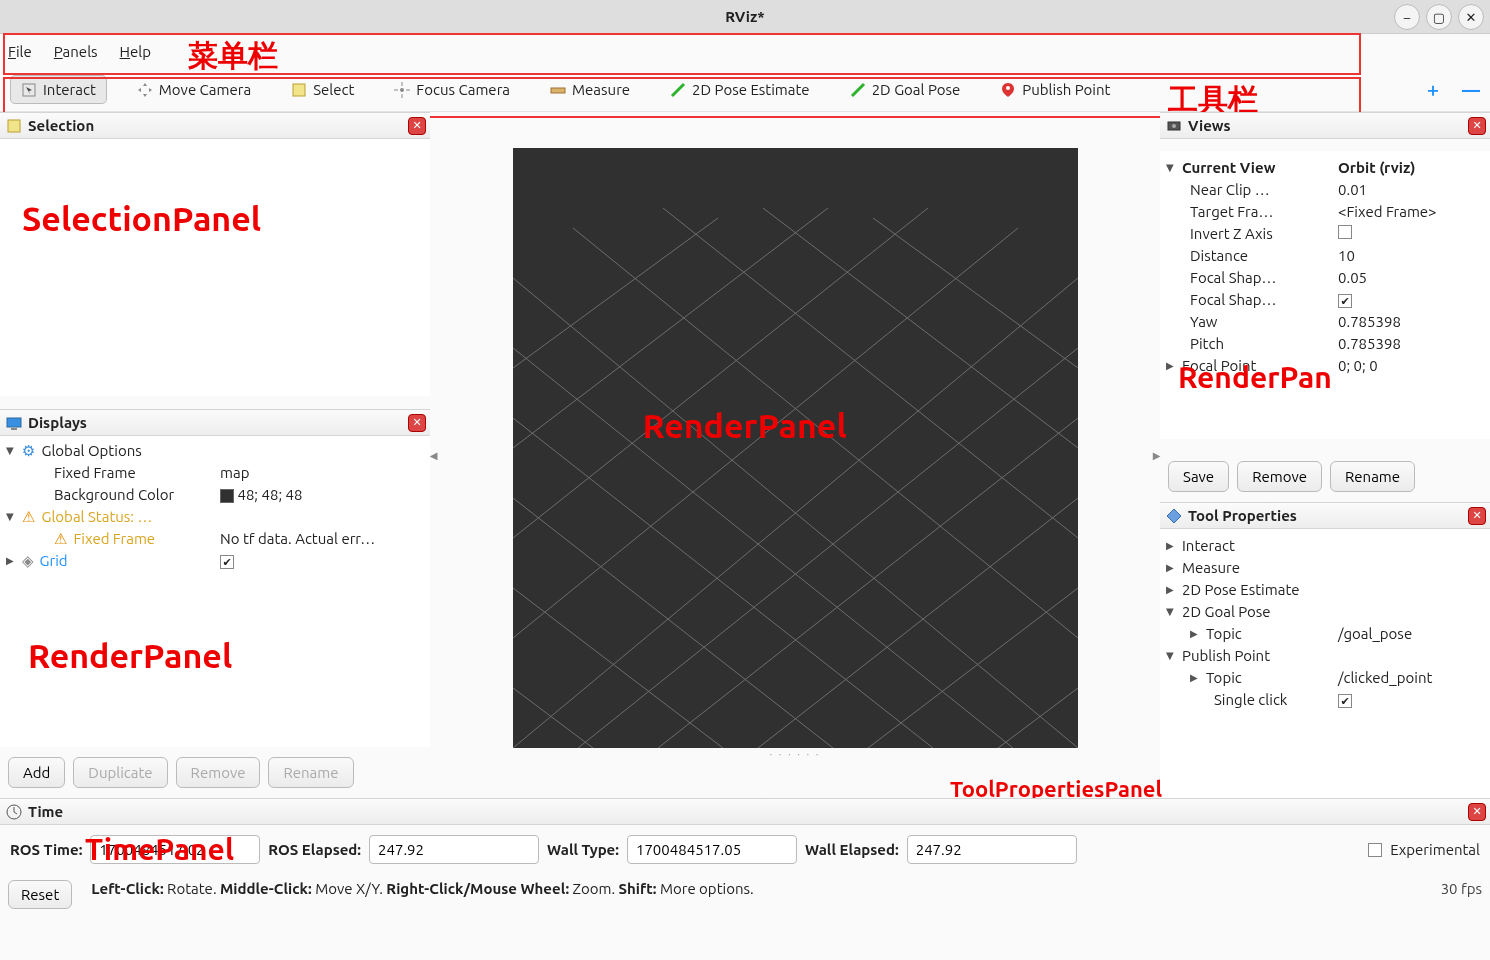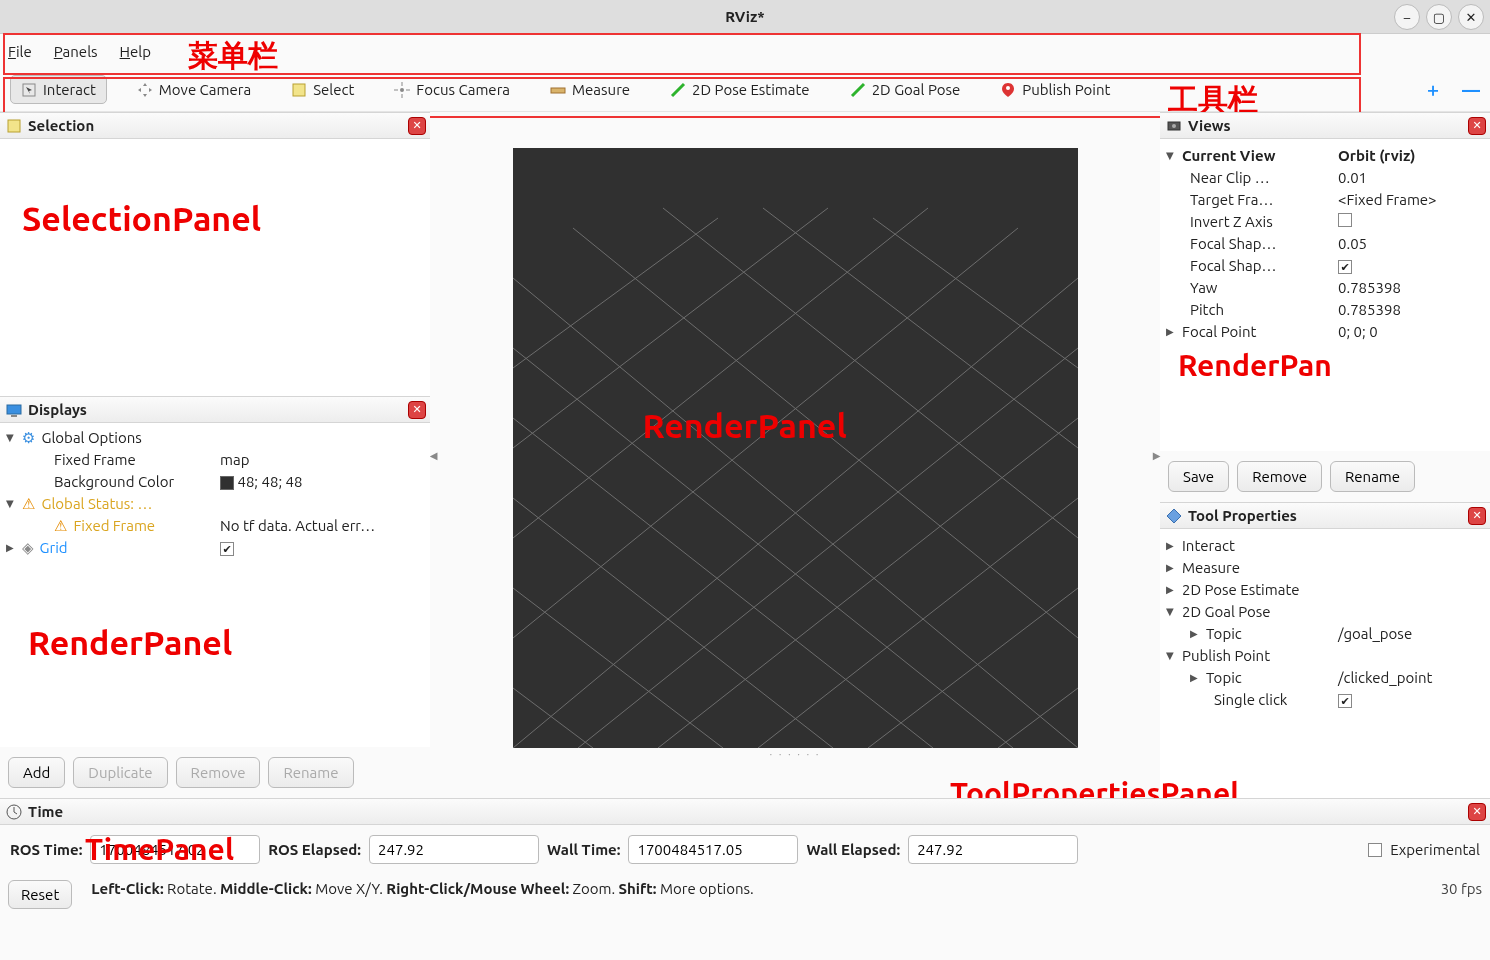--- a/index.html
+++ b/index.html
@@ -22,21 +22,21 @@
 .toolbtn.active { background: #e8e8e8; border: 1px solid #bbb; }
 .plus { color: #1e90ff; font-weight: bold; font-size: 18px; }
 .minus { color: #1e90ff; font-weight: bold; font-size: 18px; }
 
 
 .redbox { position: absolute; border: 2px solid #e33; pointer-events: none; }
 .redlabel { position: absolute; color: #e00; font-weight: bold; pointer-events: none; }
 
 
 .main { display: flex; height: 686px; }
-.leftcol { width: 430px; display: flex; flex-direction: column; }
+.leftcol { width: 430px; display: flex; flex-direction: column; gap: 13px; }
 .rightcol { width: 330px; display: flex; flex-direction: column; }
 .centercol { flex: 1; display: flex; align-items: center; justify-content: center; position: relative; }
 .centerdivider { width: 7px; display: flex; flex-direction: column; justify-content: center; align-items: center; cursor: col-resize; }
 .centerdivider .arrow { font-size: 10px; color: #888; margin: 2px 0; }
 .centerdots { text-align: center; color: #999; font-size: 11px; letter-spacing: 2px; height: 14px; }
 
 
 .panel-title { display: flex; align-items: center; gap: 6px; background: linear-gradient(#fbfbfb,#ededed); border-top: 1px solid #d5d5d5; border-bottom: 1px solid #d5d5d5; padding: 4px 6px; font-weight: bold; position: relative; }
 .panel-title .closebtn { position: absolute; right: 4px; width: 18px; height: 18px; border-radius: 4px; background: #d44; border: 1px solid #a00; color: #fff; font-size: 11px; display: flex; align-items: center; justify-content: center; cursor: pointer; }
 .panel-body { background: #fff; overflow: auto; flex: 1; position: relative; }
@@ -60,21 +60,21 @@
 .btnrow { display: flex; gap: 8px; padding: 10px 8px; }
 .btn { padding: 6px 14px; border: 1px solid #bbb; border-radius: 6px; background: linear-gradient(#fafafa,#ebebeb); cursor: pointer; font-size: 15px; }
 .btn.disabled { color: #aaa; cursor: default; }
 
 
 .render { width: 565px; height: 600px; background: #303030; position: relative; overflow: hidden; }
 .grid-svg { position: absolute; inset: 0; }
 .render svg line { stroke: #6d6d6d; stroke-width: 1; }
 
 
-.views-panel { display: flex; flex-direction: column; height: 390px; }
+.views-panel { display: flex; flex-direction: column; height: 390px; gap: 12px; }
 .toolprops-panel { display: flex; flex-direction: column; flex: 1; }
 .type-row { display: flex; align-items: center; gap: 6px; padding: 6px; }
 .type-row select, .type-row .sel { flex: 1; border: 1px solid #bbb; background: #fff; padding: 4px 6px; border-radius: 4px; }
 .views-tree { padding: 6px; font-size: 15px; line-height: 22px; position: relative; }
 .views-tree .row { position: relative; }
 .vcol { position: absolute; left: 172px; }
 
 
 .time-panel .panel-title .closebtn { background: #d44; }
 .time-body { display: flex; align-items: center; gap: 8px; padding: 10px; font-size: 15px; }
@@ -316,20 +316,25 @@
             <span>Target Fra…</span>
             <span class="vcol">&lt;Fixed Frame&gt;</span>
           </div>
         <div class="row">
             <span class="indent"></span>
             <span>Invert Z Axis</span>
             <span class="vcol"><span class="checkbox"></span></span>
           </div>
         <div class="row">
             <span class="indent"></span>
+            <span>Distance</span>
+            <span class="vcol">10</span>
+          </div>
+        <div class="row">
+            <span class="indent"></span>
             <span>Focal Shap…</span>
             <span class="vcol">0.05</span>
           </div>
         <div class="row">
             <span class="indent"></span>
             <span>Focal Shap…</span>
             <span class="vcol"><span class="checkbox">✔</span></span>
           </div>
         <div class="row">
             <span class="indent"></span>
@@ -400,38 +405,38 @@
             <span class="indent"></span>
             <span class="indent"></span>
             <span>Single click</span>
             <span class="vcol"><span class="checkbox">✔</span></span>
           </div>
       </div>
     </div>
   </div>
 </div>
 
-<div class="redlabel" style="left:950px; top:776px; font-size:30px;">ToolPropertiesPanel</div>
+<div class="redlabel" style="left:950px; top:776px; font-size:22px;">ToolPropertiesPanel</div>
 
 <div class="time-panel">
   <div class="panel-title">
     <svg class="i">
         <circle cx="8" cy="8" r="7" fill="none" stroke="#555"></circle>
         <path d="M8 3 V8 L11 10" stroke="#555" fill="none"></path>
       </svg>
     <span>Time</span>
     <span class="closebtn">✕</span>
   </div>
   <div class="redlabel" style="left:85px; top:832px; font-size:30px;">TimePanel</div>
   <div class="time-body">
     <span class="lbl">ROS Time:</span>
     <input value="1700484517.02" style="">
     <span class="lbl">ROS Elapsed:</span>
     <input class="short" value="247.92" style="">
-    <span class="lbl">Wall Time:</span>
+    <span class="lbl">Wall Type:</span>
     <input value="1700484517.05" style="">
     <span class="lbl">Wall Elapsed:</span>
     <input class="short" value="247.92" style="">
     <span style="flex:1"></span>
     <span class="checkbox"></span>
     <span>Experimental</span>
   </div>
 </div>
 
 <div class="statusbar">

